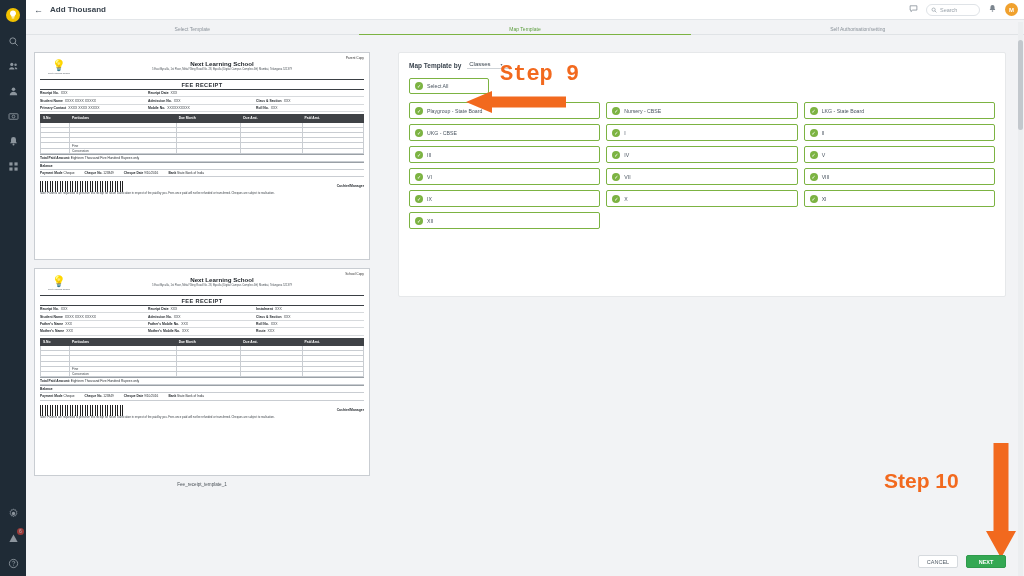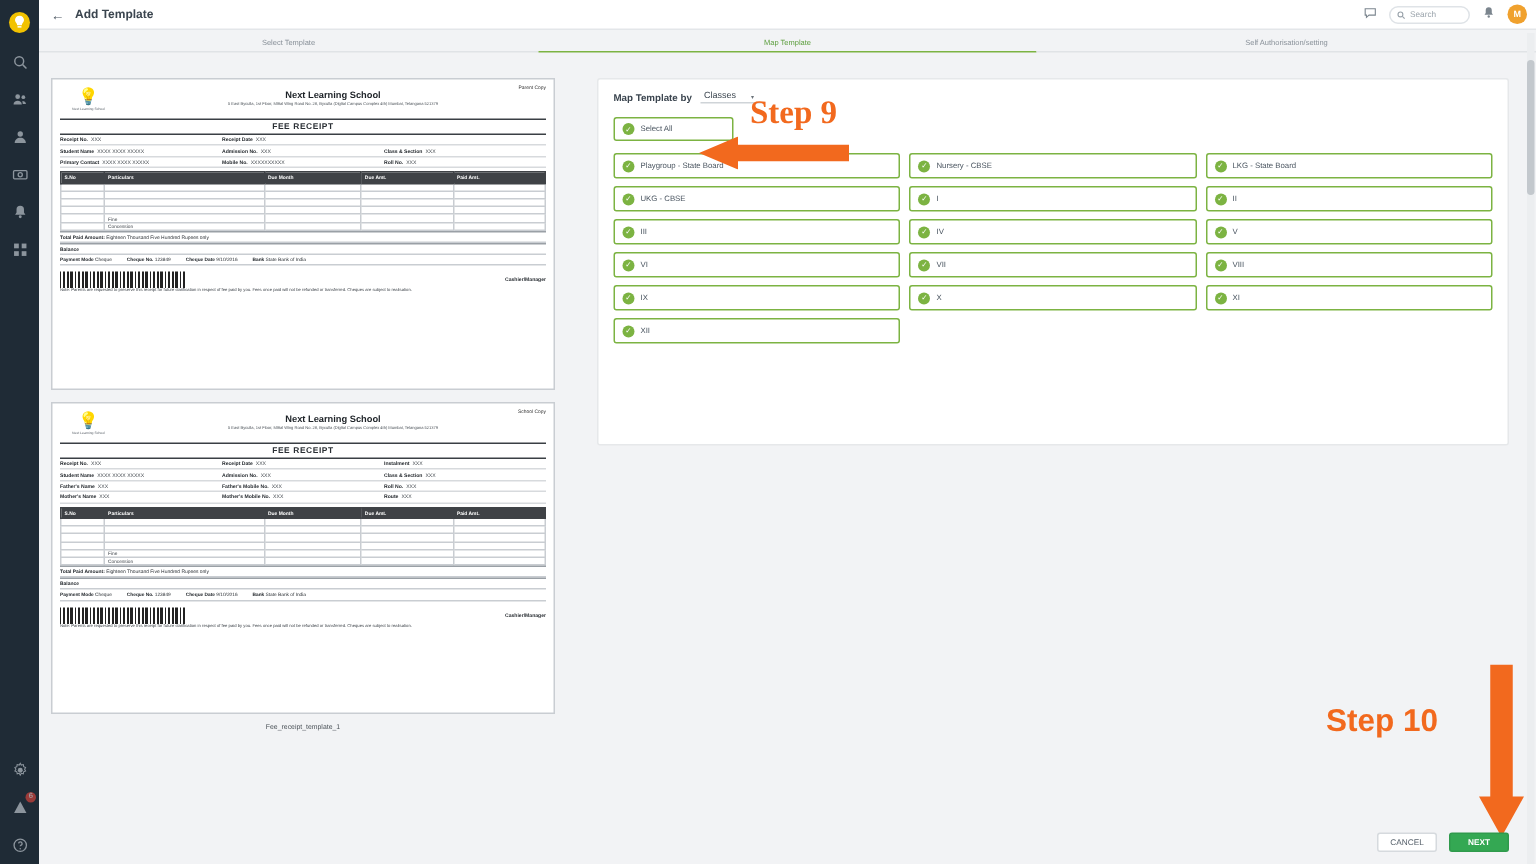--- a/index.html
+++ b/index.html
@@ -159,21 +159,21 @@
   .tick {
     width:8px; height:8px; border-radius:50%; background:#7cb342; color:#fff;
     font-size:5px; display:flex; align-items:center; justify-content:center;
     flex:0 0 auto;
   }
 
   
   .step9-label {
     position:absolute; left:474px; top:27px;
     font-size:22px; font-weight:bold; color:#f2691e;
-    font-family:Liberation Serif, serif;
+    font-family:Liberation Mono, monospace;
   }
   .arrow-left {
     position:absolute; left:440px; top:56px; width:100px; height:22px;
   }
   .step10-label {
     position:absolute; left:858px; top:434px;
     font-size:21px; font-weight:bold; color:#f2691e;text-align:center;
   }
   .arrow-down {
     position:absolute; left:960px; top:408px; width:30px; height:115px;
@@ -273,21 +273,21 @@
           <circle cx="8" cy="8" r="6"></circle>
           <path d="M6.4 6.2a1.7 1.7 0 1 1 2.2 1.8c-.4.2-.6.6-.6 1"></path>
           <circle cx="8" cy="11.4" r=".7" fill="#cfd6dd" stroke="none"></circle>
         </svg>
     </div>
   </div>
 </div>
 
 <div class="topbar">
   <span class="back-arrow">←</span>
-  <span class="topbar-title">Add Template</span>
+  <span class="topbar-title">Add Thousand</span>
   <div class="topbar-right">
     <span class="tb-ic">
       <svg width="9" height="9" viewBox="0 0 16 16" fill="none" stroke="#7b858e" stroke-width="1.3">
           <path d="M2 3.2h12v7.6H6.5L3.5 13.5V10.8H2z"></path>
         </svg>
     </span>
     <div class="search-box">
       <svg width="6" height="6" viewBox="0 0 16 16" fill="none" stroke="#9aa3ab" stroke-width="2">
           <circle cx="7" cy="7" r="4.3"></circle>
           <line x1="10.3" y1="10.3" x2="14.5" y2="14.5"></line>

